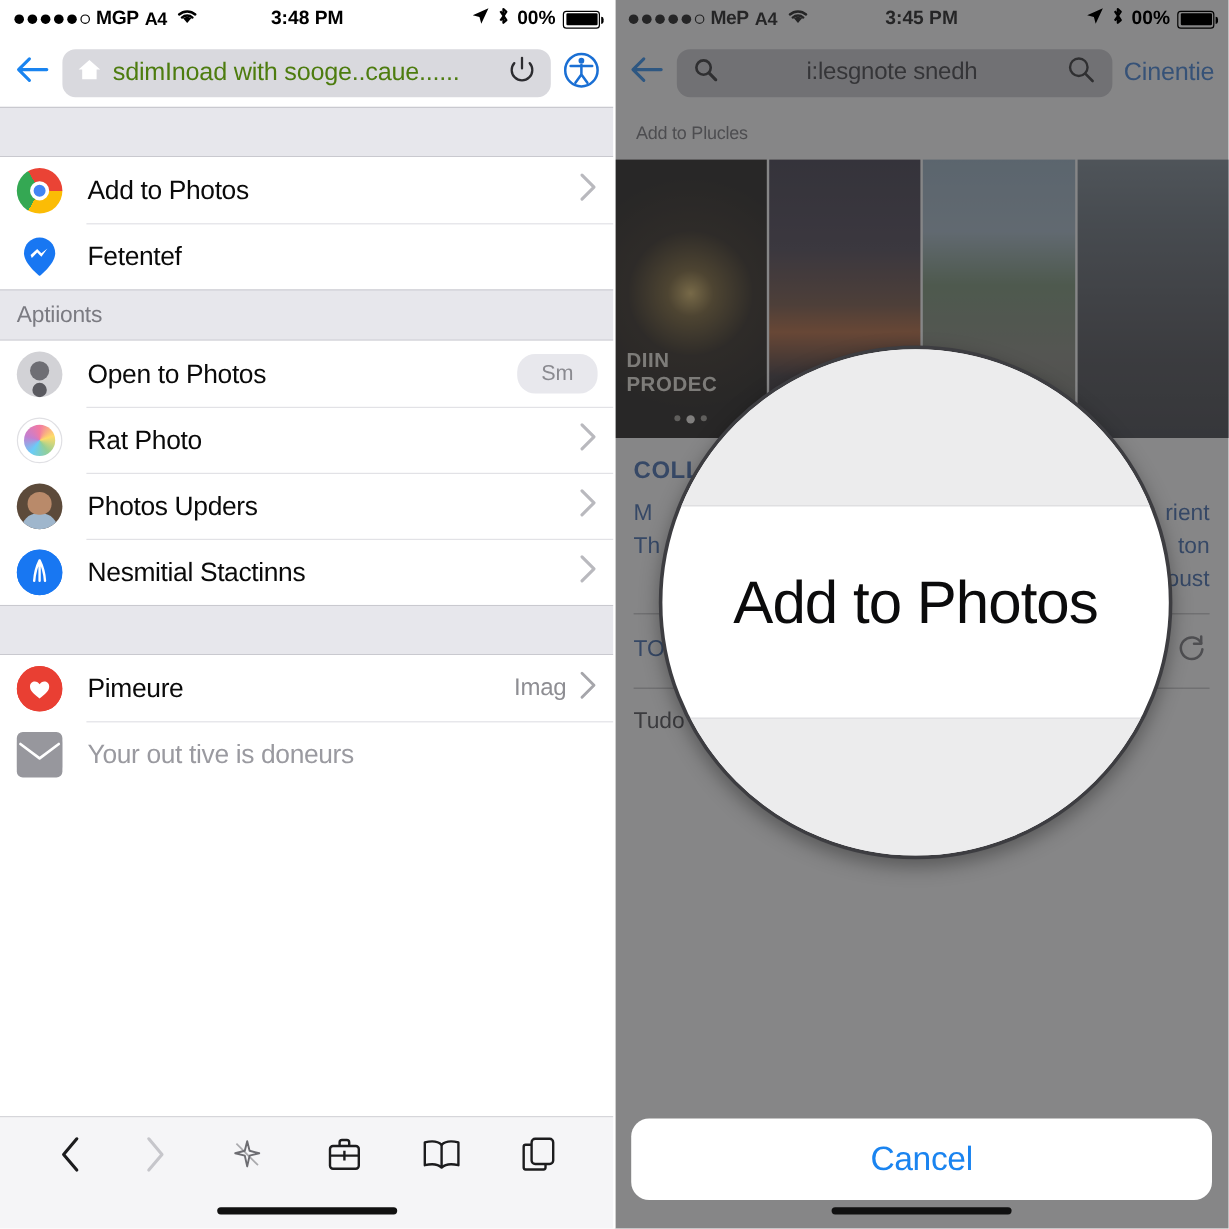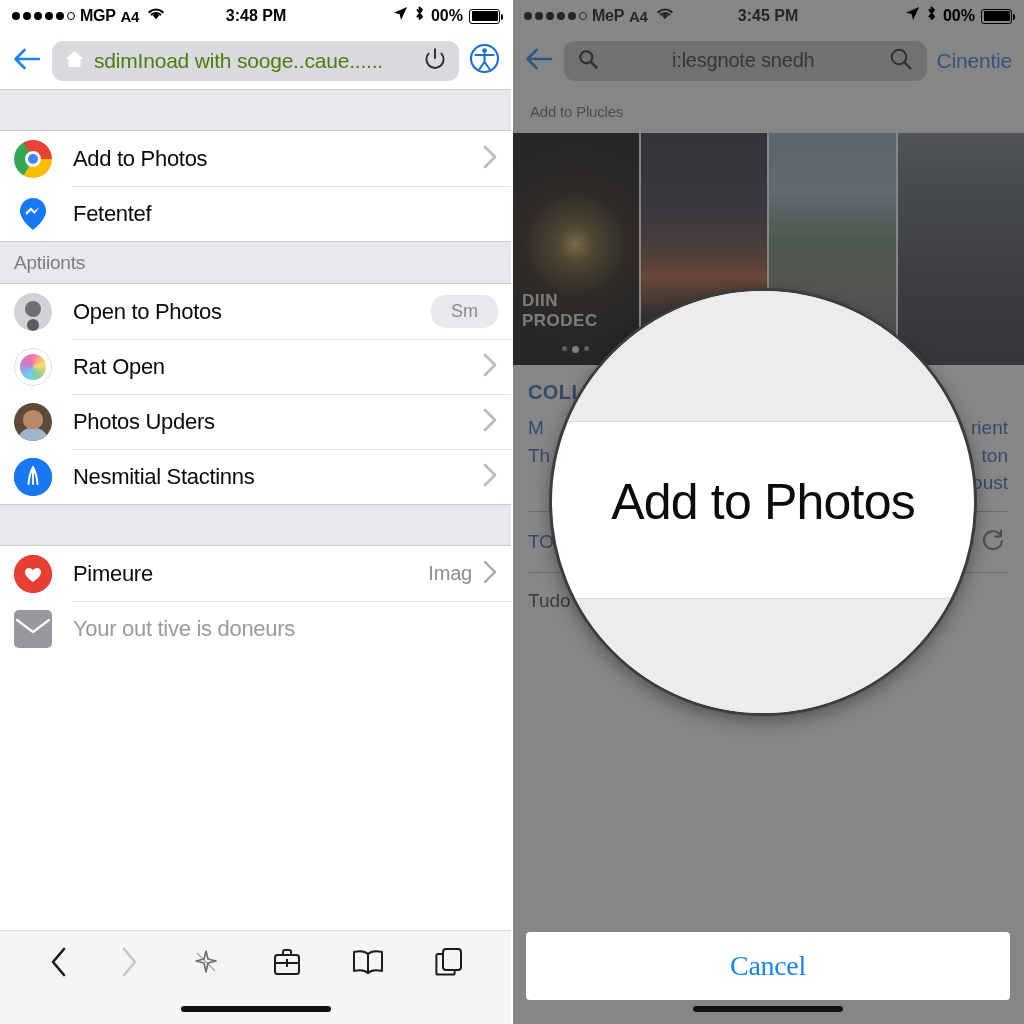--- a/index.html
+++ b/index.html
@@ -134,23 +134,23 @@
   .mag-band-top { position:absolute; left:0; right:0; top:0; height:130px; background:#ececed; }
   .mag-band-bot { position:absolute; left:0; right:0; bottom:0; height:114px; background:#ececed; }
   .mag-line-t { position:absolute; left:0; right:0; top:130px; height:1px; background:#d8d8da; }
   .mag-line-b { position:absolute; left:0; right:0; bottom:114px; height:1px; background:#d8d8da; }
   .mag-text { position:absolute; left:0; right:0; top:50%; transform:translateY(-50%);
               text-align:center; font-size:50px; color:#0b0b0c; letter-spacing:-0.8px; }
 
   
   .cancel-wrap { position:absolute; left:0; right:0; bottom:0; height:104px; z-index:25;
                  display:flex; align-items:flex-start; justify-content:center; padding-top:12px; }
-  .cancel-btn { width:484px; height:68px; background:#fff; border-radius:4px;
+  .cancel-btn { width:484px; height:68px; background:#fff; border-radius:15px;
                 display:flex; align-items:center; justify-content:center;
-                font-size:28px; color:#1a84f0; letter-spacing:-0.3px;font-family:Liberation Serif, serif; }
+                font-size:28px; color:#1a84f0; letter-spacing:-0.3px; }
   .homebar-r { position:absolute; left:50%; transform:translateX(-50%); bottom:12px;
                width:150px; height:6px; border-radius:3px; background:#111; z-index:26; }
   .divider { position:absolute; left:511px; top:0; width:2px; height:1024px; background:#fff; z-index:40; }
 </style>
 </head>
 <body>
 
 <div class="screen">
 
   <div class="panel panel-left">
@@ -249,21 +249,21 @@
     <div class="band band-hdr">Aptiionts</div>
 
     <div class="rows">
       <div class="row">
         <span class="ico ic-gray"></span>
         <span class="label">Open to Photos</span>
         <span class="pill">Sm</span>
       </div>
       <div class="row">
         <span class="ico ic-ring"></span>
-        <span class="label">Rat Open</span>
+        <span class="label">Rat Photo</span>
         <span class="chev">
           <svg width="16" height="26" viewBox="0 0 16 26">
               <path d="M3 3 L13 13 L3 23" stroke="#b9b9be" stroke-width="2.6" fill="none" stroke-linecap="round" stroke-linejoin="round"></path>
             </svg>
         </span>
       </div>
       <div class="row">
         <span class="ico ic-avatar"></span>
         <span class="label">Photos Upders</span>
         <span class="chev">

